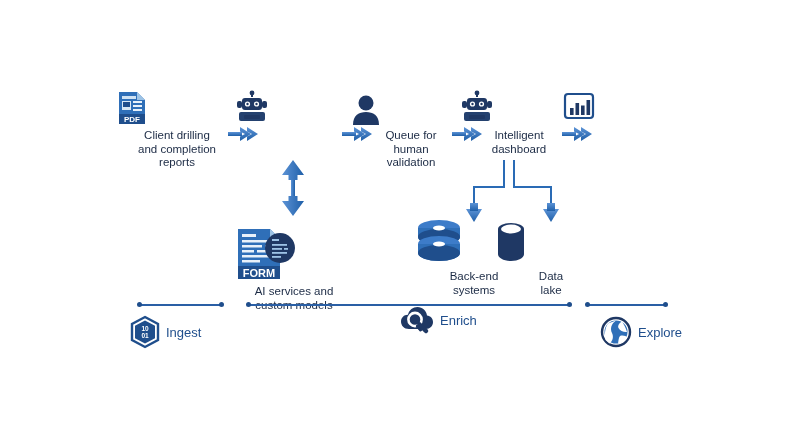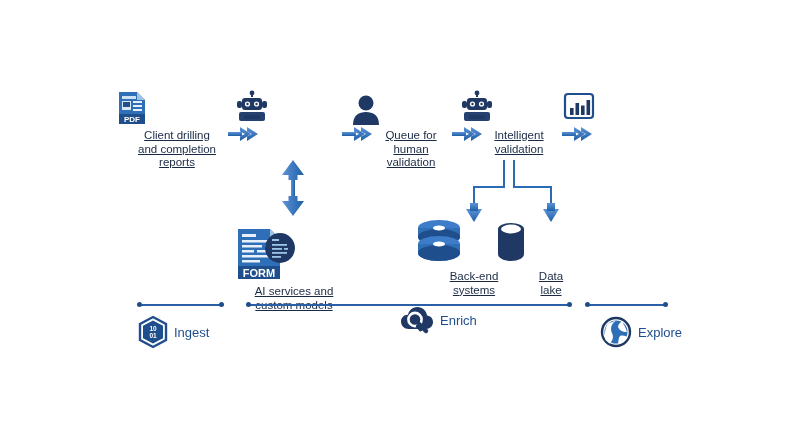--- a/index.html
+++ b/index.html
@@ -30,21 +30,20 @@
     height: 40px;
     display: flex;
     align-items: flex-end;
   }
   .node .label {
     font-size: 11.5px;
     line-height: 13.5px;
     color: #1b2a44;
     margin-top: 4px;
     white-space: pre-line;
-    text-decoration: underline;
   }
   .node.small .label {
     font-size: 10px;
     line-height: 12px;
   }
   .phase {
     position: absolute;
     display: flex;
     align-items: center;
   }
@@ -188,21 +187,21 @@
         <circle cx="22.5" cy="13" r="2.6" fill="#ffffff"></circle>
         <circle cx="13.5" cy="13" r="1.2" fill="#1f3864"></circle>
         <circle cx="22.5" cy="13" r="1.2" fill="#1f3864"></circle>
         <rect x="3" y="10" width="5" height="7" rx="2" fill="#1f3864"></rect>
         <rect x="28" y="10" width="5" height="7" rx="2" fill="#1f3864"></rect>
         <rect x="5" y="21" width="26" height="9" rx="2" fill="#24416f"></rect>
         <rect x="10" y="24" width="16" height="4" rx="1" fill="#1f3864"></rect>
       </svg>
     </div>
     <div class="label">Intelligent
-validation</div>
+dashboard</div>
   </div>
 
   <div class="node small" style="left:562px; top:85px;">
     <div class="icon-wrap">
       <svg width="34" height="34" viewBox="0 0 34 34">
         <path d="M6 3 H28 Q31 3 31 6 V24 Q31 27 28 27 H6 Q3 27 3 24 V6 Q3 3 6 3 Z" fill="none" stroke="#1f4e8c" stroke-width="2.2"></path>
         <rect x="8" y="17" width="3.6" height="7" fill="#1f3864"></rect>
         <rect x="13.5" y="12" width="3.6" height="12" fill="#1f3864"></rect>
         <rect x="19" y="14.5" width="3.6" height="9.5" fill="#1f3864"></rect>
         <rect x="24.5" y="9" width="3.6" height="15" fill="#1f3864"></rect>
@@ -272,21 +271,21 @@
   <div class="dot" style="left:219px; top:302px;"></div>
 
   <div class="seg" style="left:248px; top:304px; width:322px;"></div>
   <div class="dot" style="left:246px; top:302px;"></div>
   <div class="dot" style="left:567px; top:302px;"></div>
 
   <div class="seg" style="left:587px; top:304px; width:79px;"></div>
   <div class="dot" style="left:585px; top:302px;"></div>
   <div class="dot" style="left:663px; top:302px;"></div>
 
-  <div class="phase" style="left:138px; top:316px;">
+  <div class="phase" style="left:130px; top:316px;">
     <span>
       <svg width="30" height="32" viewBox="0 0 30 32">
         <path d="M15 1 L28 8 V24 L15 31 L2 24 V8 Z" fill="none" stroke="#1f4e8c" stroke-width="2.4"></path>
         <path d="M15 4.5 L25 9.8 V22.2 L15 27.5 L5 22.2 V9.8 Z" fill="#1f4e8c"></path>
         <text x="15" y="14.5" font-family="Liberation Sans, sans-serif" font-size="6.5" font-weight="bold" fill="#ffffff" text-anchor="middle">10</text>
         <text x="15" y="22" font-family="Liberation Sans, sans-serif" font-size="6.5" font-weight="bold" fill="#ffffff" text-anchor="middle">01</text>
       </svg>
     </span>
     <span class="plabel">Ingest</span>
   </div>

